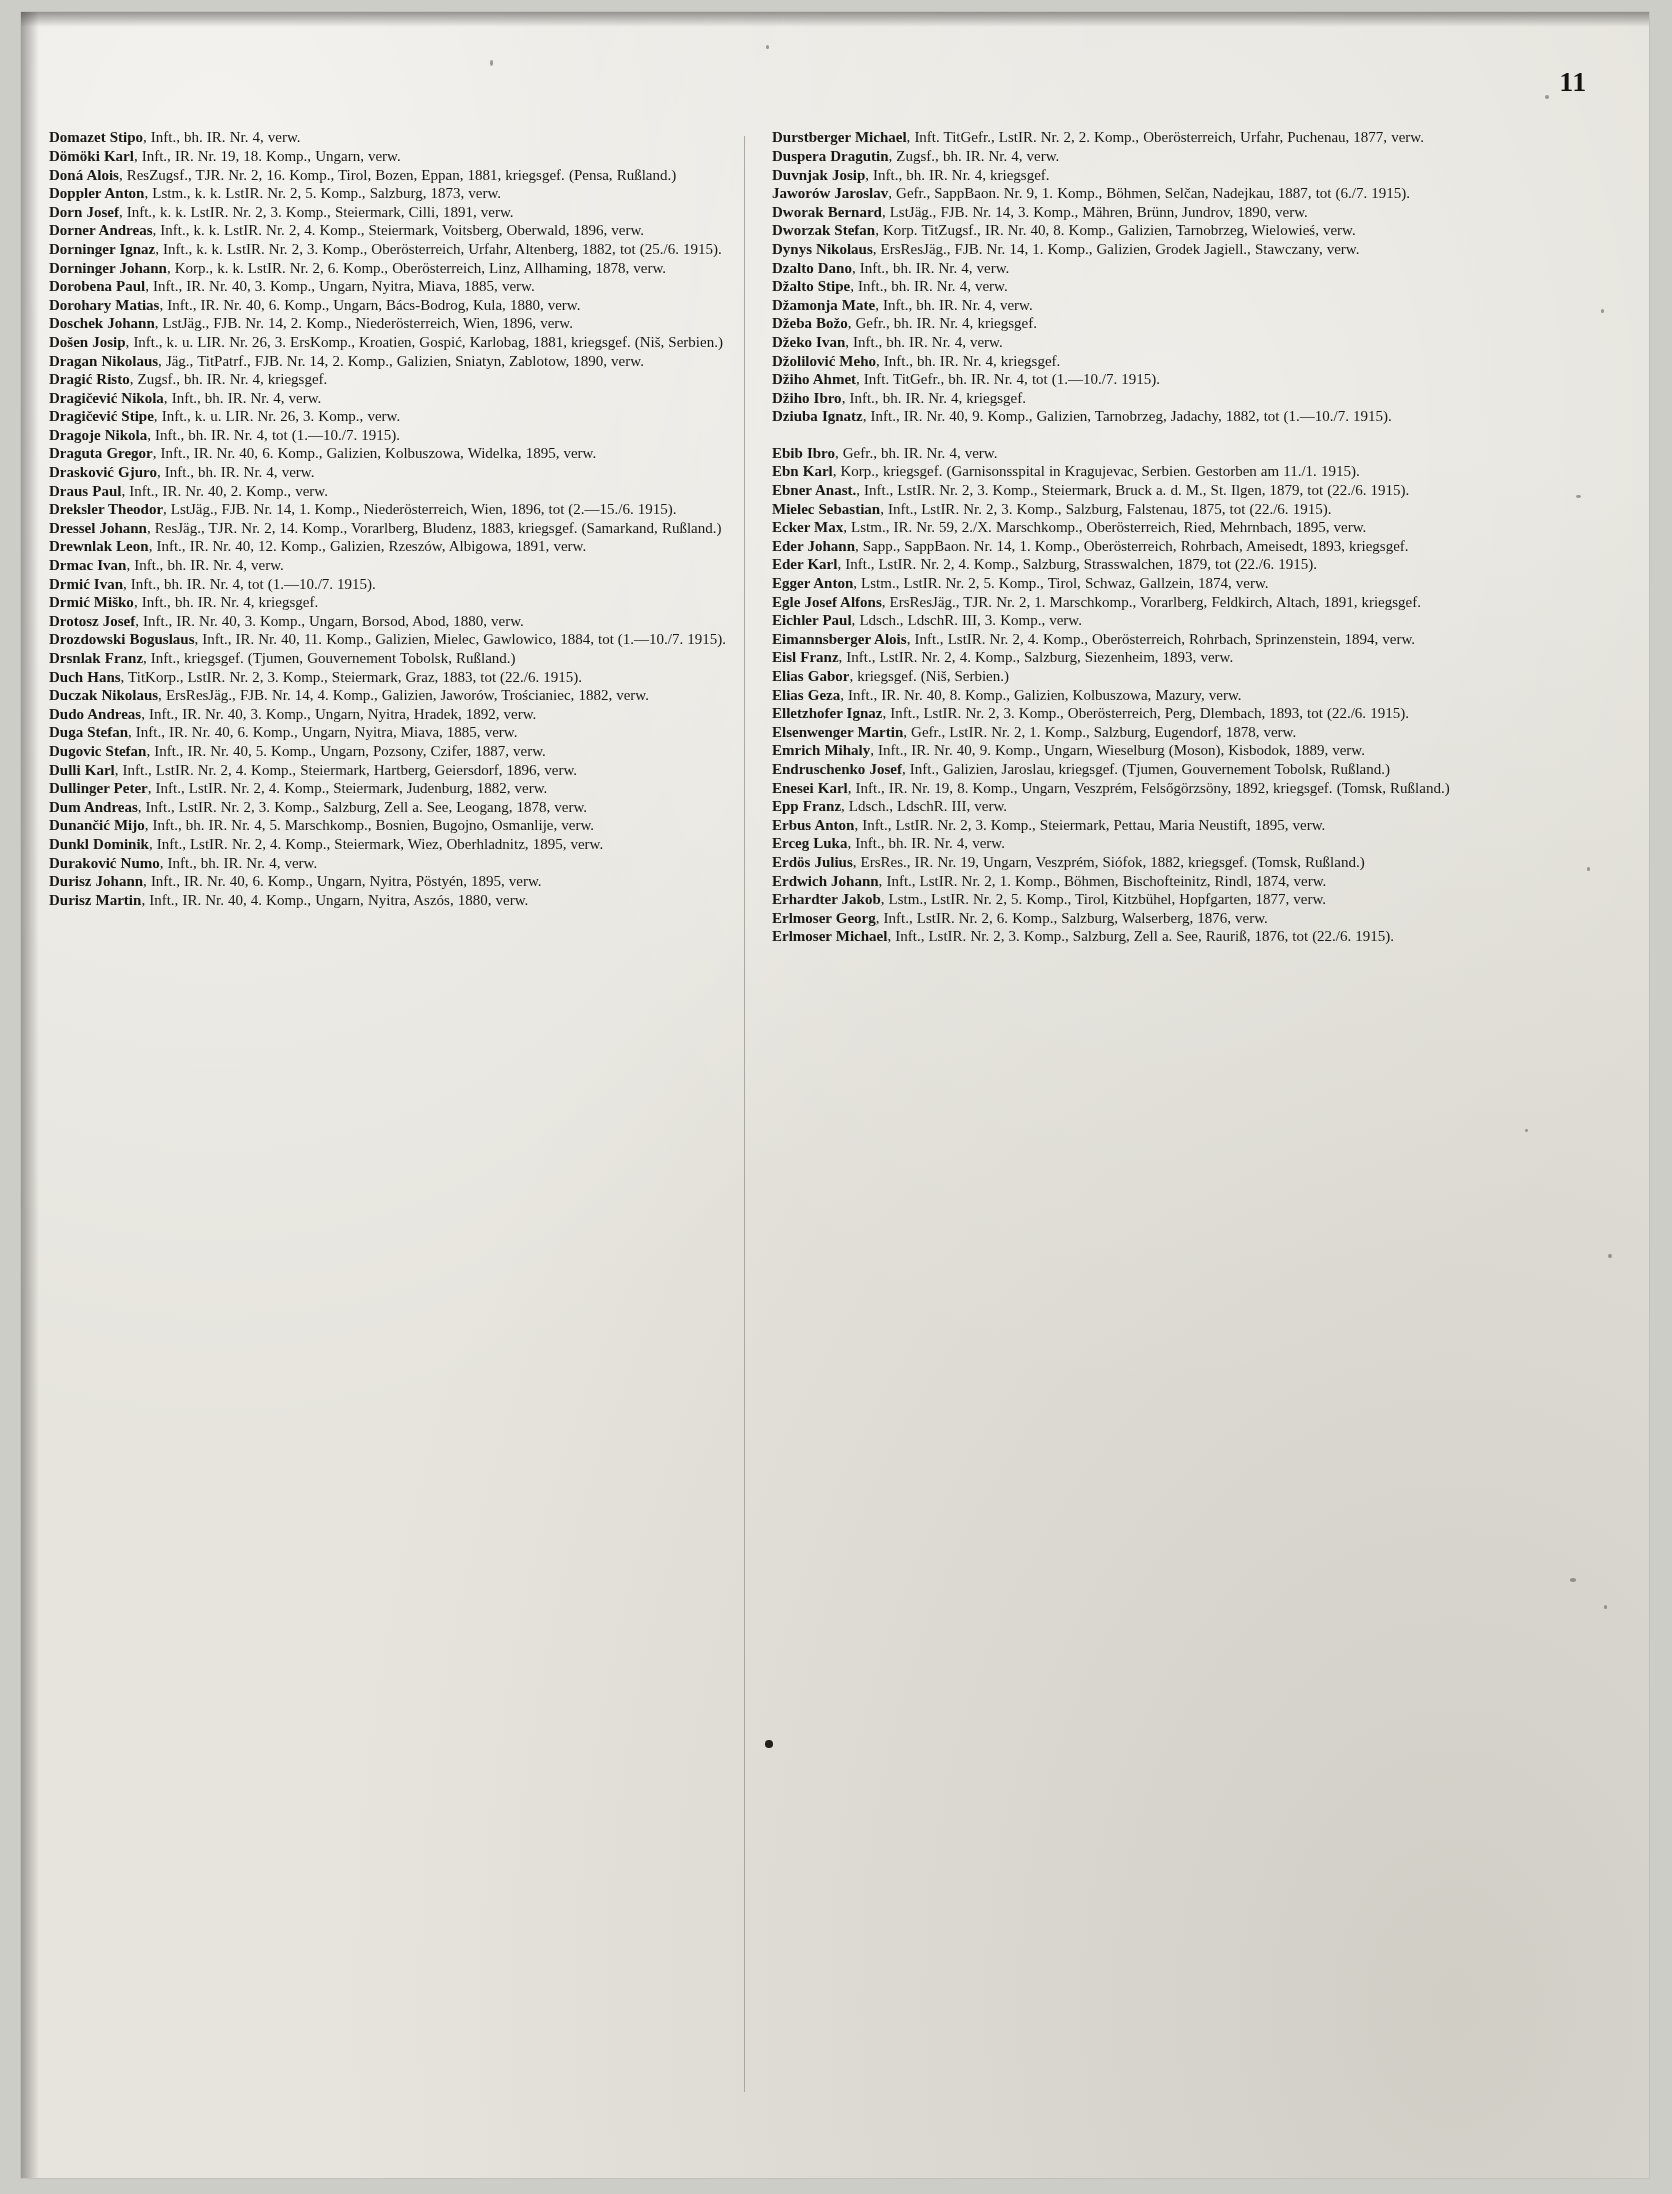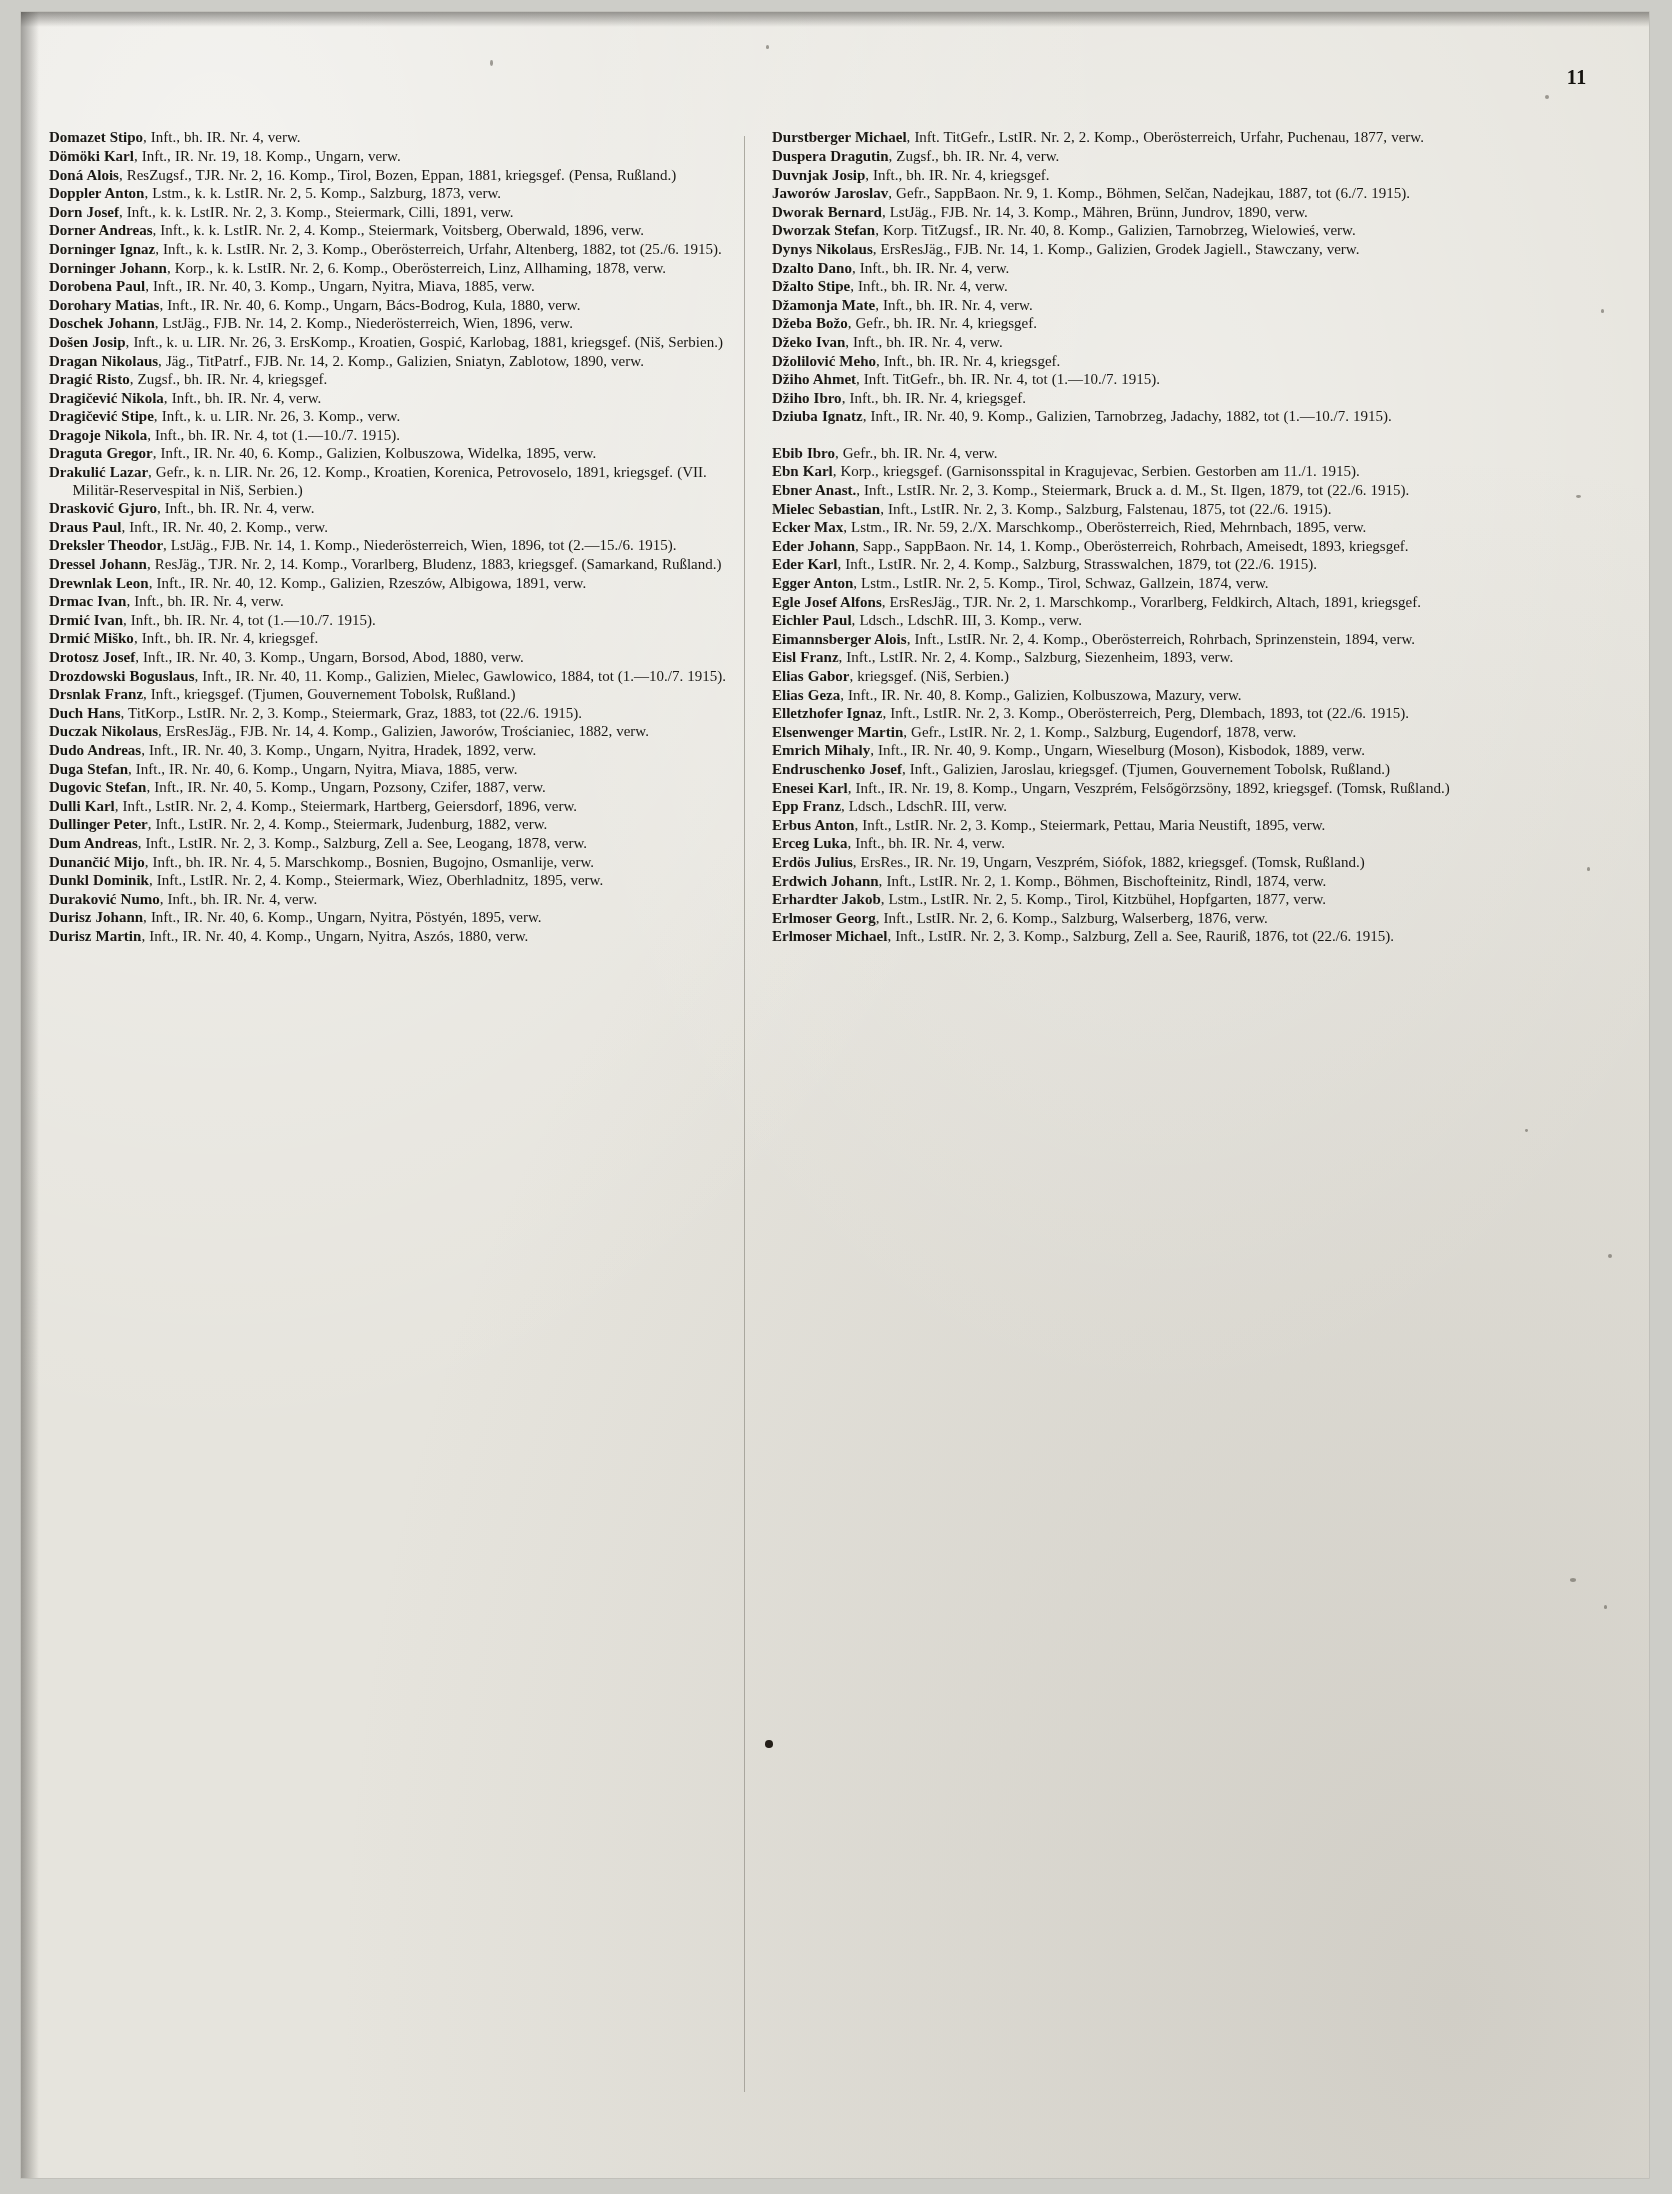--- a/index.html
+++ b/index.html
@@ -33,21 +33,21 @@
     background:
       radial-gradient(ellipse at 12% 8%, rgba(255,255,255,0.55), rgba(255,255,255,0) 45%),
       radial-gradient(ellipse at 88% 92%, rgba(160,155,145,0.30), rgba(255,255,255,0) 55%),
       radial-gradient(ellipse at 70% 20%, rgba(255,255,255,0.35), rgba(255,255,255,0) 40%);
     pointer-events: none;
   }
   .page-number {
     position: absolute;
     right: 62px;
     top: 54px;
-    font-size: 20px;
+    font-size: 28px;
     font-weight: bold;
     color: #15130f;
     letter-spacing: 0.7px;
   }
   .columns {
     position: absolute;
     left: 0;
     top: 117px;
     width: 100%;
     height: 2000px;
@@ -138,21 +138,20 @@
           <div class="entry"><b>Dorobena Paul</b>, Inft., IR. Nr. 40, 3. Komp., Ungarn, Nyitra, Miava, 1885, verw.</div>
           <div class="entry"><b>Dorohary Matias</b>, Inft., IR. Nr. 40, 6. Komp., Ungarn, Bács-Bodrog, Kula, 1880, verw.</div>
           <div class="entry"><b>Doschek Johann</b>, LstJäg., FJB. Nr. 14, 2. Komp., Niederösterreich, Wien, 1896, verw.</div>
           <div class="entry"><b>Došen Josip</b>, Inft., k. u. LIR. Nr. 26, 3. ErsKomp., Kroatien, Gospić, Karlobag, 1881, kriegsgef. (Niš, Serbien.)</div>
           <div class="entry"><b>Dragan Nikolaus</b>, Jäg., TitPatrf., FJB. Nr. 14, 2. Komp., Galizien, Sniatyn, Zablotow, 1890, verw.</div>
           <div class="entry"><b>Dragić Risto</b>, Zugsf., bh. IR. Nr. 4, kriegsgef.</div>
           <div class="entry"><b>Dragičević Nikola</b>, Inft., bh. IR. Nr. 4, verw.</div>
           <div class="entry"><b>Dragičević Stipe</b>, Inft., k. u. LIR. Nr. 26, 3. Komp., verw.</div>
           <div class="entry"><b>Dragoje Nikola</b>, Inft., bh. IR. Nr. 4, tot (1.—10./7. 1915).</div>
           <div class="entry"><b>Draguta Gregor</b>, Inft., IR. Nr. 40, 6. Komp., Galizien, Kolbuszowa, Widelka, 1895, verw.</div>
-          <div class="entry"><b>Drakulić Lazar</b>, Gefr., k. n. LIR. Nr. 26, 12. Komp., Kroatien, Korenica, Petrovoselo, 1891, kriegsgef. (VII. Militär-Reservespital in Niš, Serbien.)</div>
           <div class="entry"><b>Drasković Gjuro</b>, Inft., bh. IR. Nr. 4, verw.</div>
           <div class="entry"><b>Draus Paul</b>, Inft., IR. Nr. 40, 2. Komp., verw.</div>
           <div class="entry"><b>Dreksler Theodor</b>, LstJäg., FJB. Nr. 14, 1. Komp., Niederösterreich, Wien, 1896, tot (2.—15./6. 1915).</div>
           <div class="entry"><b>Dressel Johann</b>, ResJäg., TJR. Nr. 2, 14. Komp., Vorarlberg, Bludenz, 1883, kriegsgef. (Samarkand, Rußland.)</div>
           <div class="entry"><b>Drewnlak Leon</b>, Inft., IR. Nr. 40, 12. Komp., Galizien, Rzeszów, Albigowa, 1891, verw.</div>
           <div class="entry"><b>Drmac Ivan</b>, Inft., bh. IR. Nr. 4, verw.</div>
           <div class="entry"><b>Drmić Ivan</b>, Inft., bh. IR. Nr. 4, tot (1.—10./7. 1915).</div>
           <div class="entry"><b>Drmić Miško</b>, Inft., bh. IR. Nr. 4, kriegsgef.</div>
           <div class="entry"><b>Drotosz Josef</b>, Inft., IR. Nr. 40, 3. Komp., Ungarn, Borsod, Abod, 1880, verw.</div>
           <div class="entry"><b>Drozdowski Boguslaus</b>, Inft., IR. Nr. 40, 11. Komp., Galizien, Mielec, Gawlowico, 1884, tot (1.—10./7. 1915).</div>

